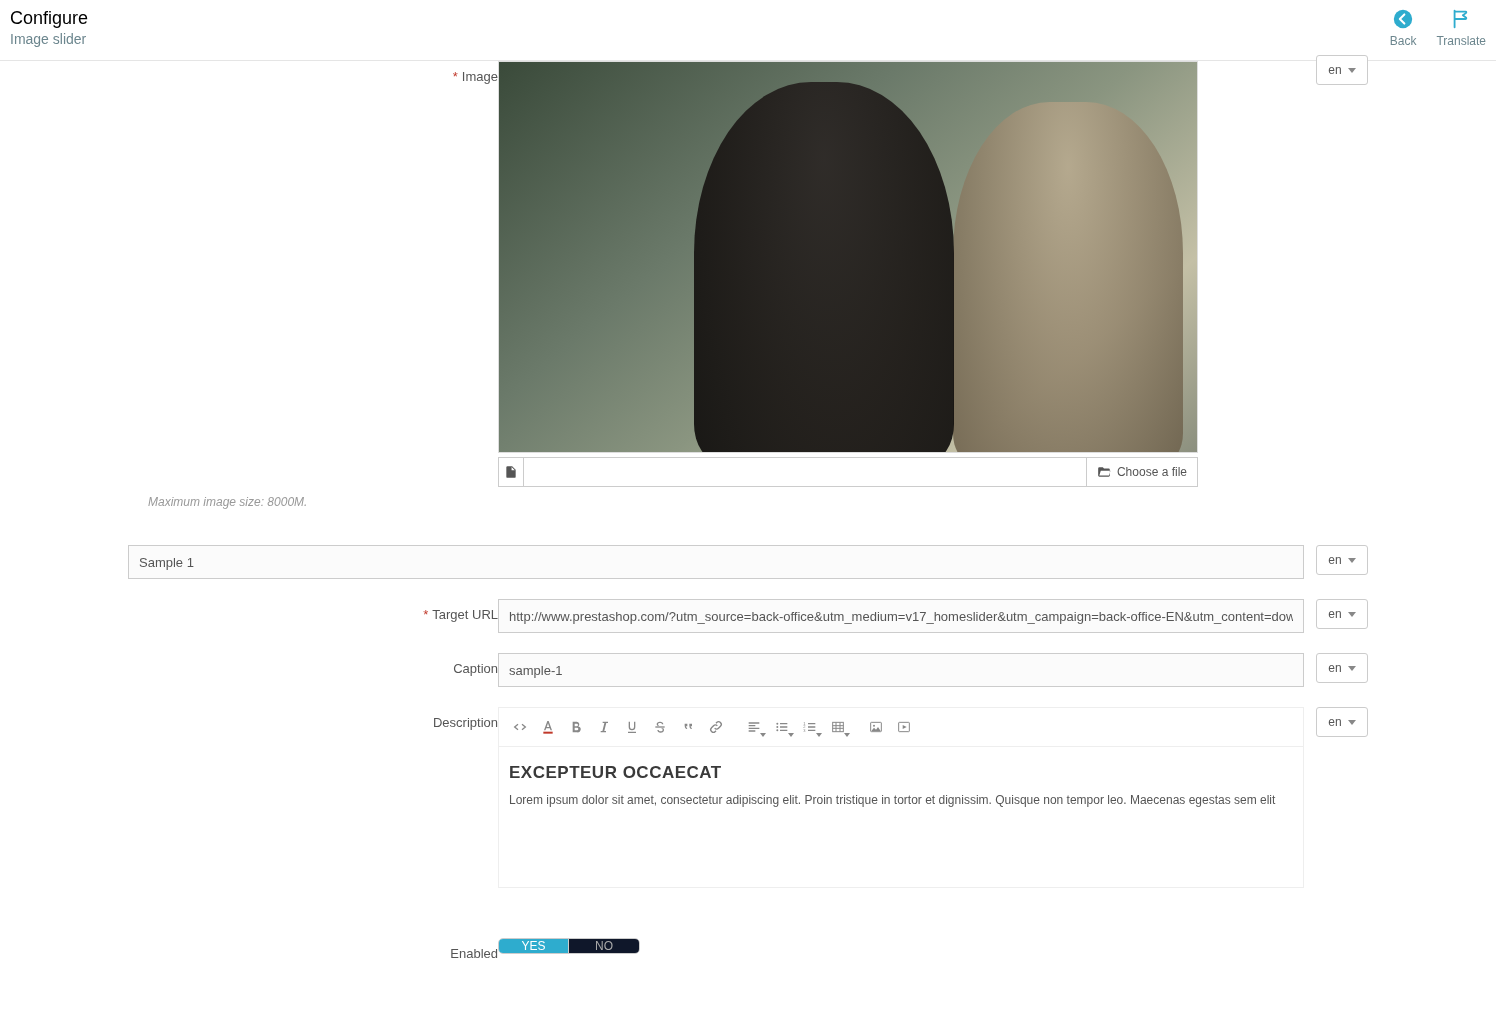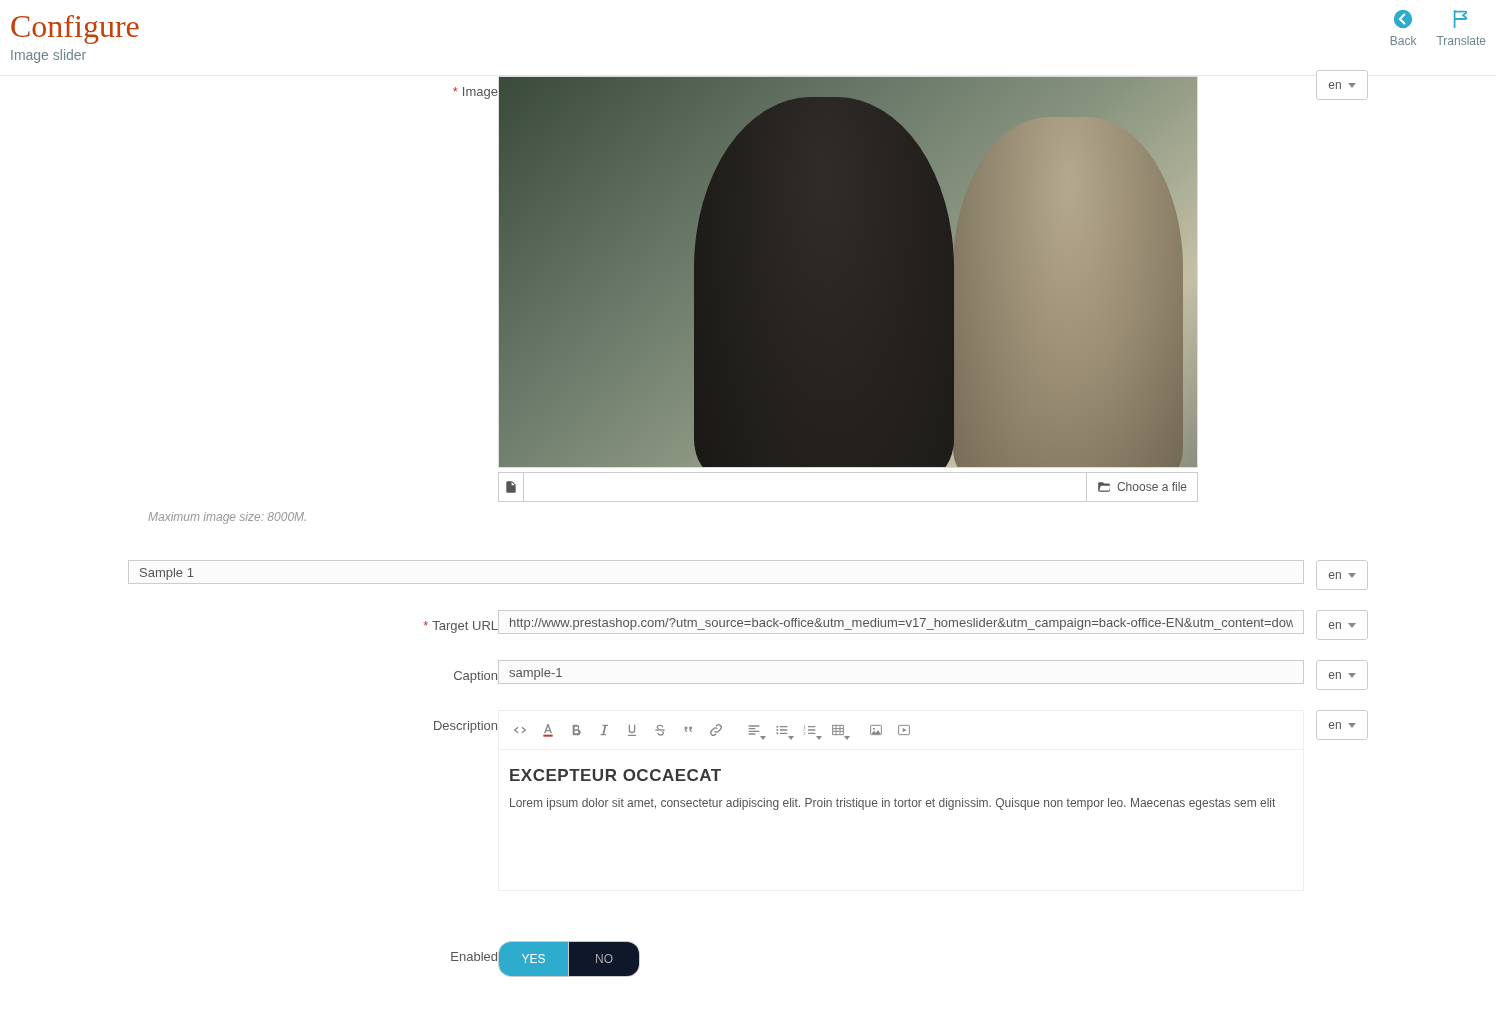--- a/index.html
+++ b/index.html
@@ -1,19 +1,19 @@
 <!DOCTYPE html>
 <html><head>
 <meta charset="utf-8">
 <style>
 * { box-sizing: border-box; margin: 0; padding: 0; }
 body { font-family: -apple-system, "Helvetica Neue", Arial, sans-serif; font-size: 13px; color: #555; background: #fff; }
 
 .page-header { display: flex; align-items: flex-start; justify-content: space-between; padding: 8px 10px 12px 10px; border-bottom: 1px solid #e5e5e5; }
-.page-title-block h1 { font-size: 32px; font-weight: 400; color: #c2410c; font-family: Liberation Serif, serif; }
+.page-title-block h1 { font-size: 18px; font-weight: 400; color: #000000; }
 .page-title-block .subtitle { font-size: 14px; color: #6c868e; margin-top: 2px; }
 .page-actions { display: flex; gap: 20px; }
 .page-action { display: flex; flex-direction: column; align-items: center; gap: 4px; cursor: pointer; color: #6c868e; font-size: 12px; }
 .page-action svg { width: 26px; height: 22px; }
 
 .form-wrap { max-width: 1280px; margin: 0 auto; padding: 0 20px 40px 20px; }
 
 .form-row { display: flex; align-items: flex-start; margin-top: 20px; }
 .form-row.compact { margin-top: 0; }
 .form-label { width: 370px; text-align: right; padding-right: 0; padding-top: 8px; color: #555; font-size: 13px; }
@@ -30,34 +30,34 @@
 .file-icon-btn { width:26px; border:1px solid #ccc; background:#fff; display:flex; align-items:center; justify-content:center; color:#555; }
 .file-text { flex:1; border:1px solid #ccc; border-left:none; border-right:none; background:#fff; height:30px; }
 .file-choose { border:1px solid #ccc; background:#fff; padding:0 10px; height:30px; display:flex; align-items:center; gap:6px; cursor:pointer; font-size:12px; color:#555;}
 .file-choose svg { width:14px; height:14px; }
 
 .hint { font-style: italic; color: #999; font-size: 12px; }
 
 .lang-dd { border:1px solid #ccc; background:#fff; height:30px; min-width:52px; display:flex; align-items:center; justify-content:center; gap:4px; padding:0 8px; cursor:pointer; font-size:12px; color:#555; border-radius:3px;}
 .lang-dd-img { align-self:flex-start; margin-top:-6px; }
 
-input.text-input { width:100%; height:24px; border:1px solid #ccc; padding:0 10px; font-size:13px; color:#555; background:#fbfbfb; }
+input.text-input { width:100%; height:34px; border:1px solid #ccc; padding:0 10px; font-size:13px; color:#555; background:#fbfbfb; }
 
 .rte-wrap { border:1px solid #eee; background:#fff; }
 .rte-toolbar { display:flex; align-items:center; gap:2px; padding:6px 8px; border-bottom:1px solid #eee; }
 .rte-btn { width:26px; height:26px; display:flex; align-items:center; justify-content:center; background:transparent; border:none; cursor:pointer; color:#888; border-radius:2px; position:relative;}
 .rte-btn svg { width:16px; height:16px; }
 .rte-sep { width:8px; }
 .rte-dd-caret { position:absolute; right:1px; bottom:3px; border-left:3px solid transparent; border-right:3px solid transparent; border-top:4px solid #888; }
 
 .rte-content { padding: 16px 10px 40px 10px; min-height: 140px; }
 .rte-content h2 { font-size: 17px; font-weight: 700; letter-spacing: .5px; color:#3a3a3a; font-family: Verdana, Geneva, sans-serif; }
 .rte-content p { margin-top: 10px; font-size: 12px; color:#555; font-family: Verdana, Geneva, sans-serif; }
 
-.switch { display:inline-flex; border-radius:13px; overflow:hidden; border:1px solid #ccc; height:36px;}
+.switch { display:inline-flex; border-radius:5px; overflow:hidden; border:1px solid #ccc; height:16px;}
 .switch .opt { width:70px; display:flex; align-items:center; justify-content:center; font-size:12px; cursor:pointer; }
 .switch .opt.yes { background:#2eacce; color:#fff; border-right:1px solid #ccc;}
 .switch .opt.no { background:#0f172a; color:#aaa; }
 
 .caret { display:inline-block; border-left:4px solid transparent; border-right:4px solid transparent; border-top:5px solid #888; margin-left:2px;}
 </style>
 </head>
 <body>
 
 <div class="page-header">

